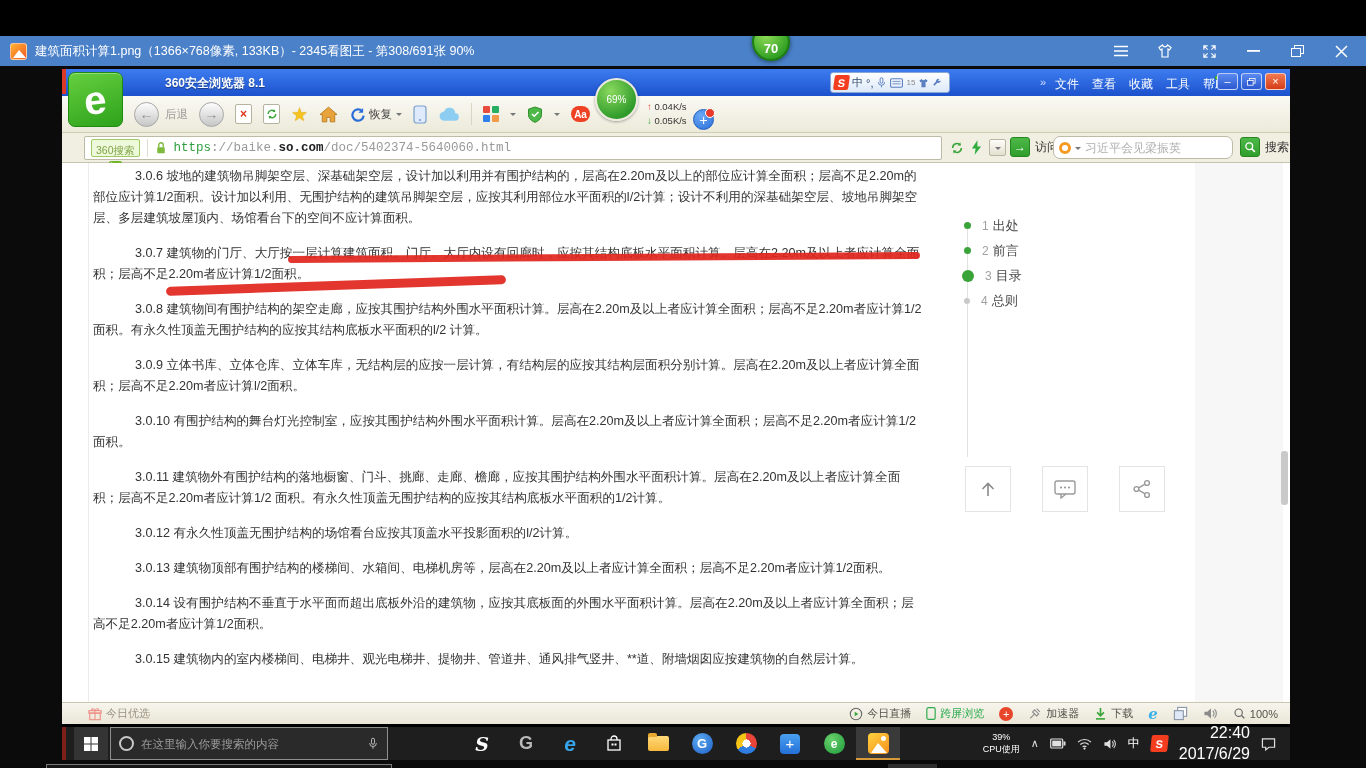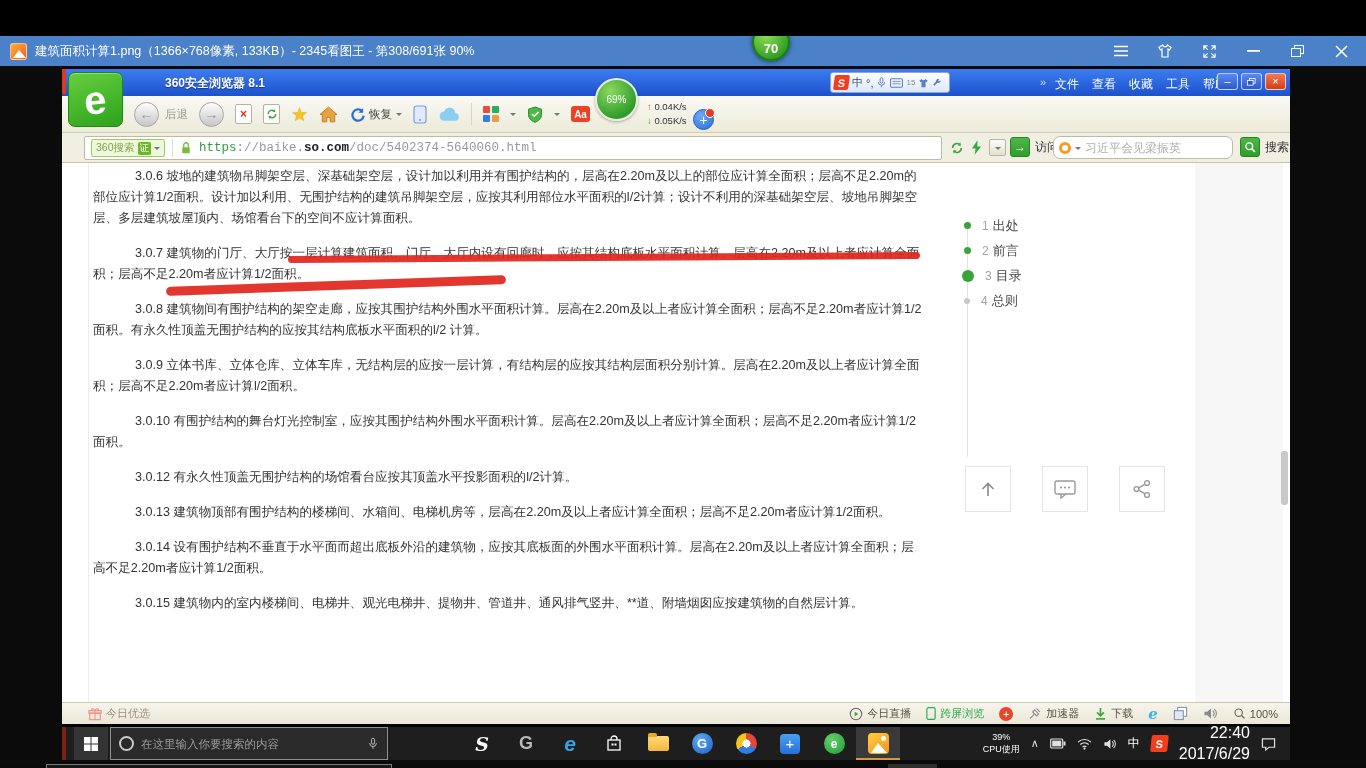--- a/index.html
+++ b/index.html
@@ -64,42 +64,42 @@
   .back-label { color:#9a9a9a; margin-left:-5px; }
   .pageic { width:17px; height:20px; background:#fff; border:1px solid #b5b2a0; border-radius:2px;
             display:flex; align-items:center; justify-content:center; font-size:12px; font-weight:bold; }
   .stopx { color:#e03418; }
   .star { font-size:19px; color:#f6c41f; text-shadow:0 0 1px #c8912a; }
   .rest { display:flex; align-items:center; gap:4px; color:#444; }
   .caret { width:0; height:0; border:3.5px solid transparent; border-top-color:#777; margin-top:4px; }
   .tdiv { width:1px; height:22px; background:#d8d5c6; }
   .grid2 { width:16px; height:16px; display:grid; grid-template:1fr 1fr / 1fr 1fr; gap:2px; }
   .grid2 i { border-radius:1px; }
-  .aa { min-width:19px; height:16px; background:#ef4123; border-radius:3px; color:#fff; font-size:10px;
+  .aa { min-width:19px; height:16px; background:#ef4123; border-radius:8px; color:#fff; font-size:10px;
         font-weight:bold; display:flex; align-items:center; justify-content:center; padding:0 2px; }
   .ball { position:absolute; left:533px; top:9px; width:43px; height:43px; border-radius:50%; z-index:9;
           background:radial-gradient(circle at 35% 28%,#8ad95e,#2f9b2a 72%); border:2px solid #eceade;
           box-shadow:0 1px 3px rgba(0,0,0,.35); color:#fff; font-weight:normal; font-size:10px;
           display:flex; align-items:center; justify-content:center; }
   .speeds { position:absolute; left:585px; top:31px; font-size:9.5px; color:#333; line-height:1.45; z-index:9; }
   .spd-up { color:#e8452a; font-weight:bold; }
   .spd-dn { color:#2fa533; font-weight:bold; }
   .pluscir { position:absolute; left:631px; top:40px; width:21px; height:21px; border-radius:50%; z-index:9;
              background:radial-gradient(circle at 35% 30%,#6aa9f5,#2a6fd8); border:1px solid #1d5dc0;
              color:#fff; font-size:14px; display:flex; align-items:center; justify-content:center; }
   .pluscir::after { content:""; position:absolute; right:-2px; top:-2px; width:8px; height:8px;
              border-radius:50%; background:#e83a2a; border:1px solid #fff; }
 
   
   .burl { position:absolute; top:64px; left:0; width:100%; height:30px; background:#f1efe2;
           border-bottom:1px solid #c6c3ae; }
   .addr { position:absolute; left:22px; top:3px; width:858px; height:24px; background:#fff;
           border:1px solid #bdbaa6; border-radius:2px; display:flex; align-items:center; padding:0 6px; gap:7px; }
   .engine { height:18px; background:#eef8da; border:1px solid #9ec963; border-radius:2px;
-            display:flex; align-items:center; font-size:10.5px; color:#7fa447; padding:4px 4px; gap:3px; }
+            display:flex; align-items:center; font-size:10.5px; color:#7fa447; padding:4px 4px; gap:3px;flex-direction:column; }
   .cert { background:#6fb52c; color:#fff; font-size:9.5px; padding:0 2px; border-radius:2px; height:13px;
           display:flex; align-items:center; }
   .addr-div { width:1px; height:18px; background:#e0ddcc; }
   .url { font-size:12.5px; color:#999; white-space:nowrap;font-family:Liberation Mono, monospace; }
   .url .proto { color:#2e9e3e; }
   .url .domain { color:#222; font-weight:bold; }
   .urlctl { position:absolute; left:888px; top:6px; display:flex; align-items:center; gap:7px; }
   .vbox { width:17px; height:17px; background:linear-gradient(#fdfdfa,#e3e0cf); border:1px solid #b8b5a2;
           border-radius:2px; display:flex; align-items:center; justify-content:center; }
   .visit { position:absolute; left:948px; top:4px; display:flex; align-items:center; gap:5px;
@@ -449,20 +449,21 @@
 
       <div class="bcontent">
         <div class="graycol"></div>
         <div class="leftline"></div>
         <div class="article">
           <p>3.0.6 坡地的建筑物吊脚架空层、深基础架空层，设计加以利用并有围护结构的，层高在2.20m及以上的部位应计算全面积；层高不足2.20m的部位应计算1/2面积。设计加以利用、无围护结构的建筑吊脚架空层，应按其利用部位水平面积的l/2计算；设计不利用的深基础架空层、坡地吊脚架空层、多层建筑坡屋顶内、场馆看台下的空间不应计算面积。</p>
           <p>3.0.7 建筑物的门厅、大厅按一层计算建筑面积。门厅、大厅内设有回廊时，应按其结构底板水平面积计算。层高在2.20m及以上者应计算全面积；层高不足2.20m者应计算1/2面积。</p>
           <p>3.0.8 建筑物间有围护结构的架空走廊，应按其围护结构外围水平面积计算。层高在2.20m及以上者应计算全面积；层高不足2.20m者应计算1/2面积。有永久性顶盖无围护结构的应按其结构底板水平面积的l/2 计算。</p>
           <p>3.0.9 立体书库、立体仓库、立体车库，无结构层的应按一层计算，有结构层的应按其结构层面积分别计算。层高在2.20m及以上者应计算全面积；层高不足2.20m者应计算l/2面积。</p>
           <p>3.0.10 有围护结构的舞台灯光控制室，应按其围护结构外围水平面积计算。层高在2.20m及以上者应计算全面积；层高不足2.20m者应计算1/2面积。</p>
+          <p>3.0.11 建筑物外有围护结构的落地橱窗、门斗、挑廊、走廊、檐廊，应按其围护结构外围水平面积计算。层高在2.20m及以上者应计算全面积；层高不足2.20m者应计算1/2 面积。有永久性顶盖无围护结构的应按其结构底板水平面积的1/2计算。</p>
           <p>3.0.12 有永久性顶盖无围护结构的场馆看台应按其顶盖水平投影面积的l/2计算。</p>
           <p>3.0.13 建筑物顶部有围护结构的楼梯间、水箱间、电梯机房等，层高在2.20m及以上者应计算全面积；层高不足2.20m者应计算1/2面积。</p>
           <p>3.0.14 设有围护结构不垂直于水平面而超出底板外沿的建筑物，应按其底板面的外围水平面积计算。层高在2.20m及以上者应计算全面积；层高不足2.20m者应计算1/2面积。</p>
           <p>3.0.15 建筑物内的室内楼梯间、电梯井、观光电梯井、提物井、管道井、通风排气竖井、**道、附墙烟囱应按建筑物的自然层计算。</p>
         </div>
         <div class="stroke s1"></div>
         <div class="stroke s2"></div>
 
         <div class="toc">
           <div class="toc-line"></div>

